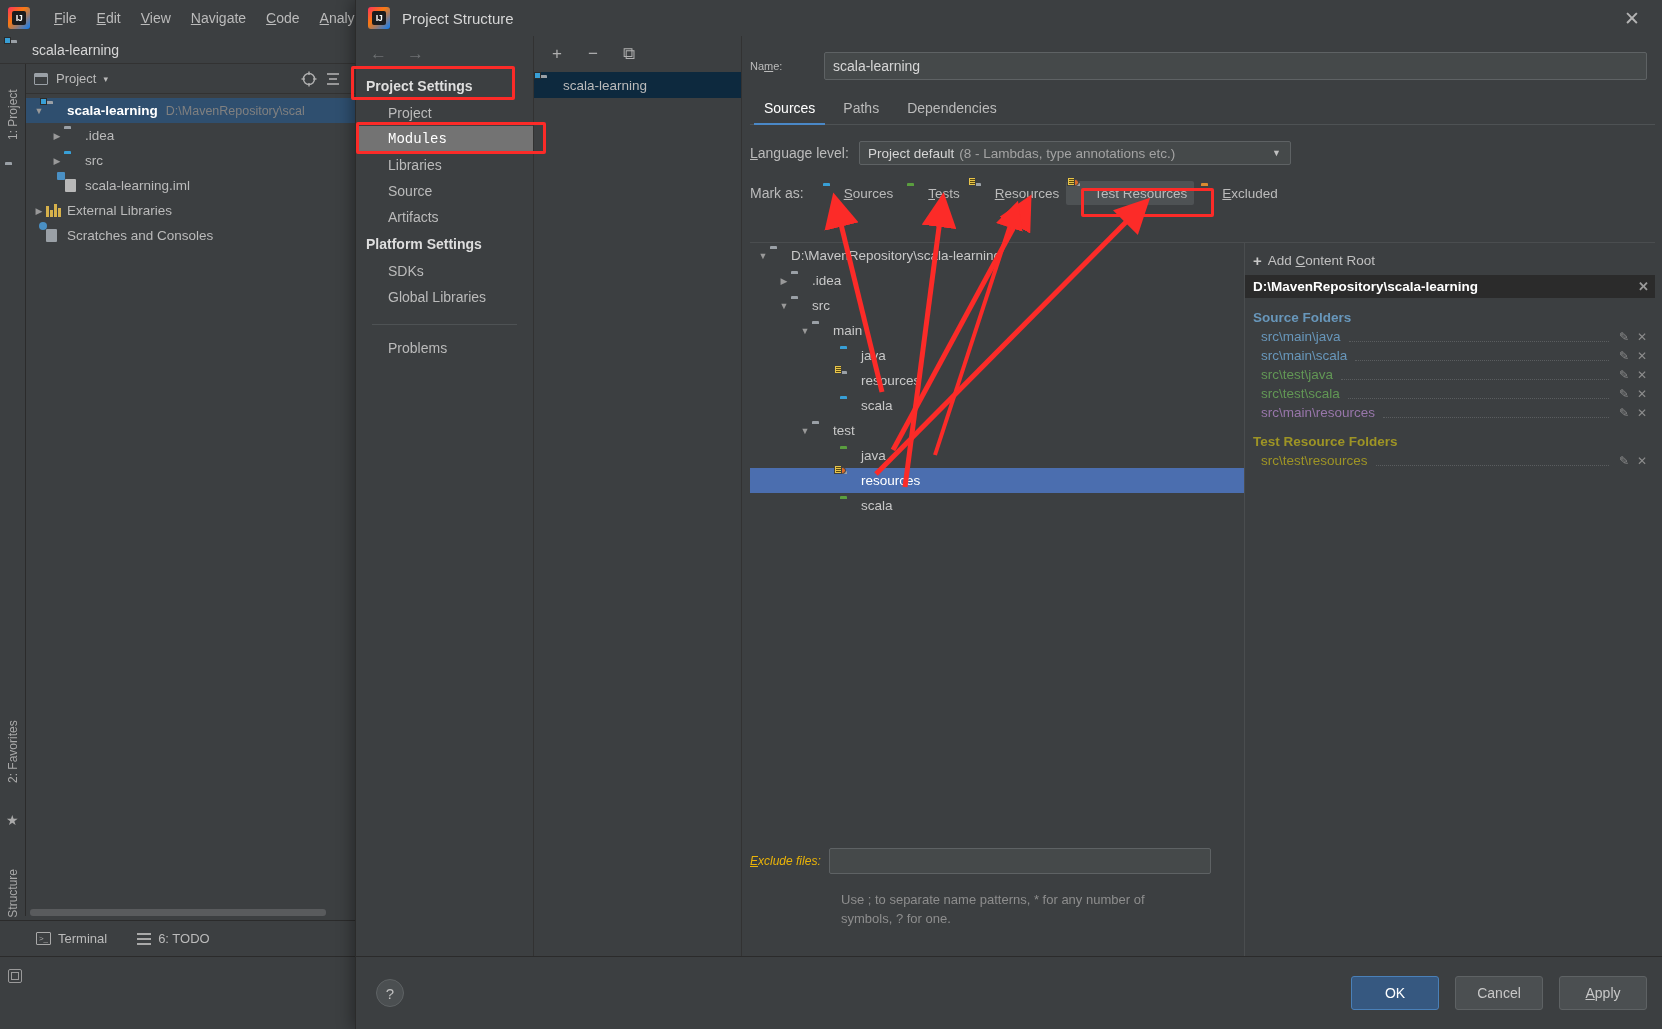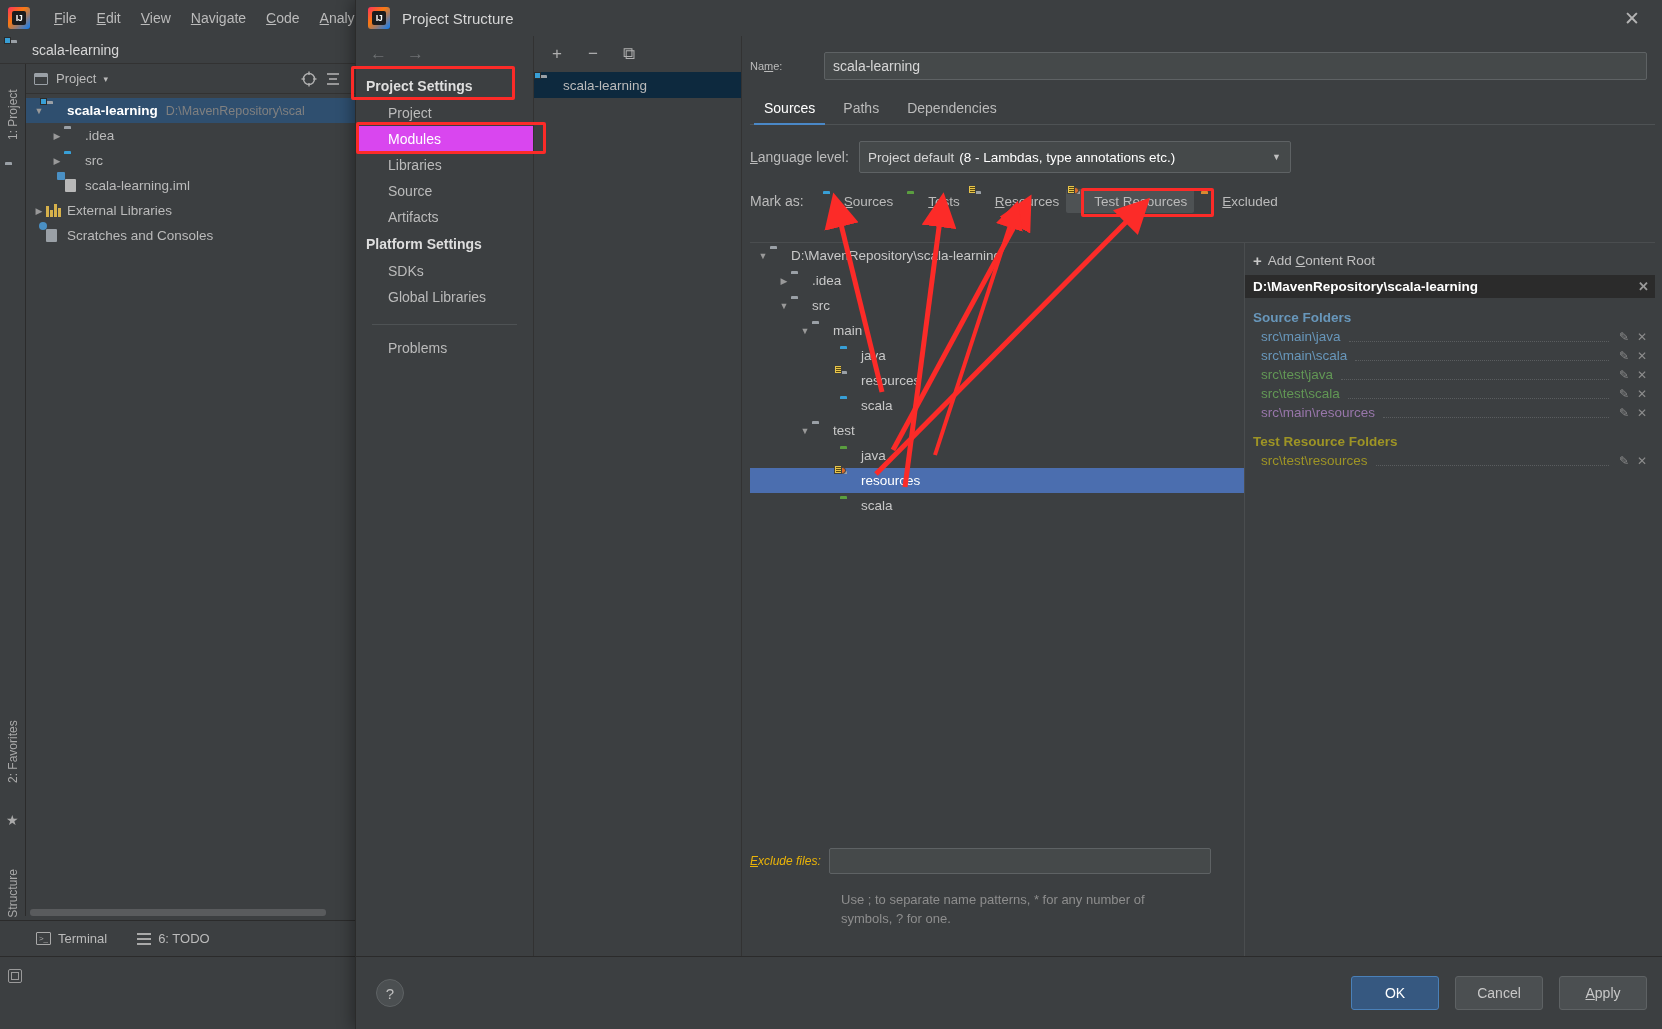--- a/index.html
+++ b/index.html
@@ -181,21 +181,21 @@
   .nav-col {
     width: 178px; background: #3c3f41; border-right: 1px solid #323232; position: relative;
   }
   .nav-arrows { height: 36px; display:flex; align-items:center; gap:20px; padding-left: 14px; color:#6e7173; font-size:17px;}
   .nav-group-title {
     font-weight: bold; color: #dedede; font-size: 14px; padding: 6px 0 6px 10px;
   }
   .nav-item {
     font-size: 14px; color: #bbbbbb; padding: 5px 0 5px 32px; cursor: default;
   }
-  .nav-item.sel { background: #d946ef; color: #ffffff; }
+  .nav-item.sel { background: #737373; color: #ffffff; font-family: Liberation Mono, monospace; }
   .nav-sep { height:1px; background:#4e5254; margin: 14px 16px 10px 16px; }
 
   
   .mod-col {
     width: 208px; background: #3c3f41; border-right: 1px solid #323232; position: relative;
   }
   .mod-toolbar { height: 36px; display:flex; align-items:center; gap: 18px; padding-left: 14px; }
   .tb-btn { width:18px; height:18px; display:flex;align-items:center;justify-content:center;color:#b0b0b0;font-size:17px;}
   .mod-row {
     display:flex; align-items:center; gap:7px; height:26px; padding-left:6px; font-size:13.5px;
@@ -216,25 +216,25 @@
   .tabs { display:flex; gap: 0; margin: 14px 0 0 8px; border-bottom: 1px solid #4e5254; width: calc(100% - 16px); }
   .tab { font-size: 14px; color: #bbbbbb; padding: 6px 14px 8px 14px; position: relative; cursor: default;}
   .tab.active { color: #ffffff; }
   .tab.active::after {
     content:""; position:absolute; left:4px; right:4px; bottom:-1px; height:2px; background:#4a88c7;
   }
 
   .lang-row { display:flex; align-items:center; gap:10px; padding: 16px 0 0 8px; }
   .lang-lbl { font-size: 14px; color:#bbbbbb; }
   .lang-select {
-    width: 432px; height: 32px; background: #45494a; border:1px solid #5e6264; border-radius:2px;
+    width: 432px; height: 24px; background: #45494a; border:1px solid #5e6264; border-radius:2px;
     display:flex; align-items:center; padding: 0 8px; position: relative; font-size:13.5px;
   }
   .lang-select .strong { color:#d6d6d6; }
-  .lang-select .dim { color:#ffffff; margin-left:5px; }
+  .lang-select .dim { color:#a3a3a3; margin-left:5px; }
   .lang-select .chev { position:absolute; right:9px; color:#c0c0c0; font-size:9px; }
 
   .markas-row { display:flex; align-items:center; gap:0px; padding: 16px 0 0 8px; }
   .markas-lbl { font-size:14px; color:#bbbbbb; margin-right: 12px; }
   .mk-btn {
     display:flex; align-items:center; gap:5px; font-size:13.5px; color:#bbbbbb;
     padding: 4px 7px; border-radius:2px; cursor:default;
   }
   .mk-btn.active { background:#4e5254; }
 

